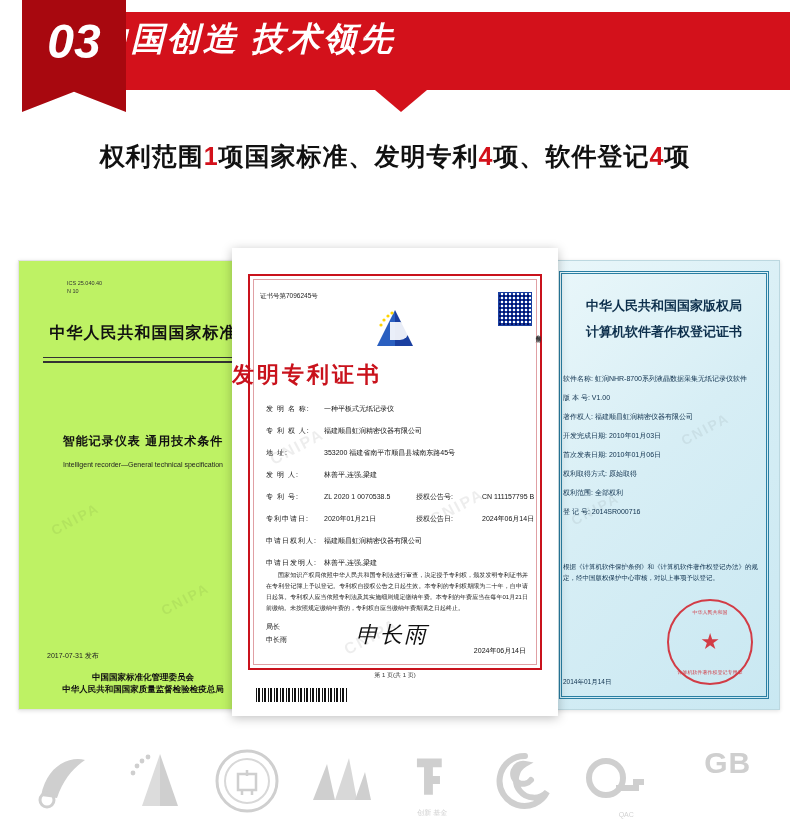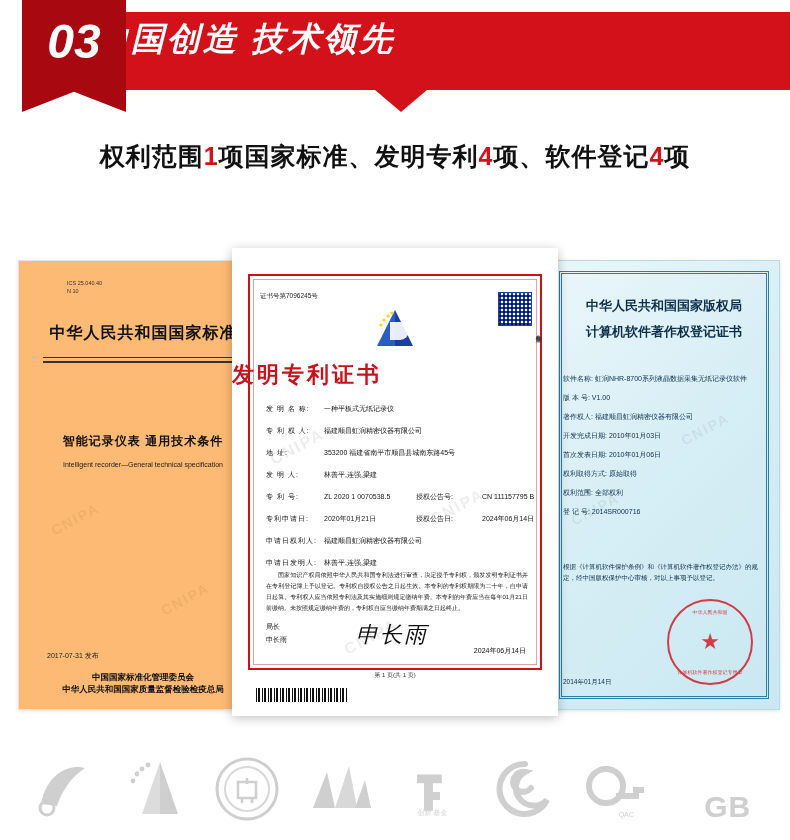--- a/index.html
+++ b/index.html
@@ -80,21 +80,21 @@
     position: absolute;
     left: 0; top: 248px;
     width: 790px; height: 470px;
   }
 
   
   .cert-left {
     position: absolute;
     left: 18px; top: 12px;
     width: 250px; height: 450px;
-    background: #fdba74;
+    background: #bef264;
     border: 1px solid #e3e3e3;
     box-shadow: 0 1px 4px rgba(0,0,0,.12);
     overflow: hidden;
   }
   .cert-left .code {
     position: absolute; left: 48px; top: 18px;
     font-size: 5.5px; color: #333; line-height: 8px;
   }
   .cert-left .gb-title {
     position: absolute; left: 0; top: 62px; width: 100%;
@@ -269,21 +269,21 @@
     position: absolute;
     left: 0; top: 730px;
     width: 790px; height: 110px;
     display: flex;
     align-items: center;
     justify-content: space-around;
     padding: 0 16px;
   }
   .logo {
     width: 78px; height: 78px;
-    display: flex; align-items: flex-end; justify-content: center;
+    display: flex; align-items: flex-start; justify-content: center;
     color: #cfcfcf;
     position: relative;
   }
   .logo-text {
     font-size: 30px; font-weight: bold; color: #cfcfcf; letter-spacing: 1px;
   }
   .logo-sub {
     position: absolute; bottom: 6px; left: 0; width: 100%;
     text-align: center; font-size: 7px; color: #d2d2d2;
   }

